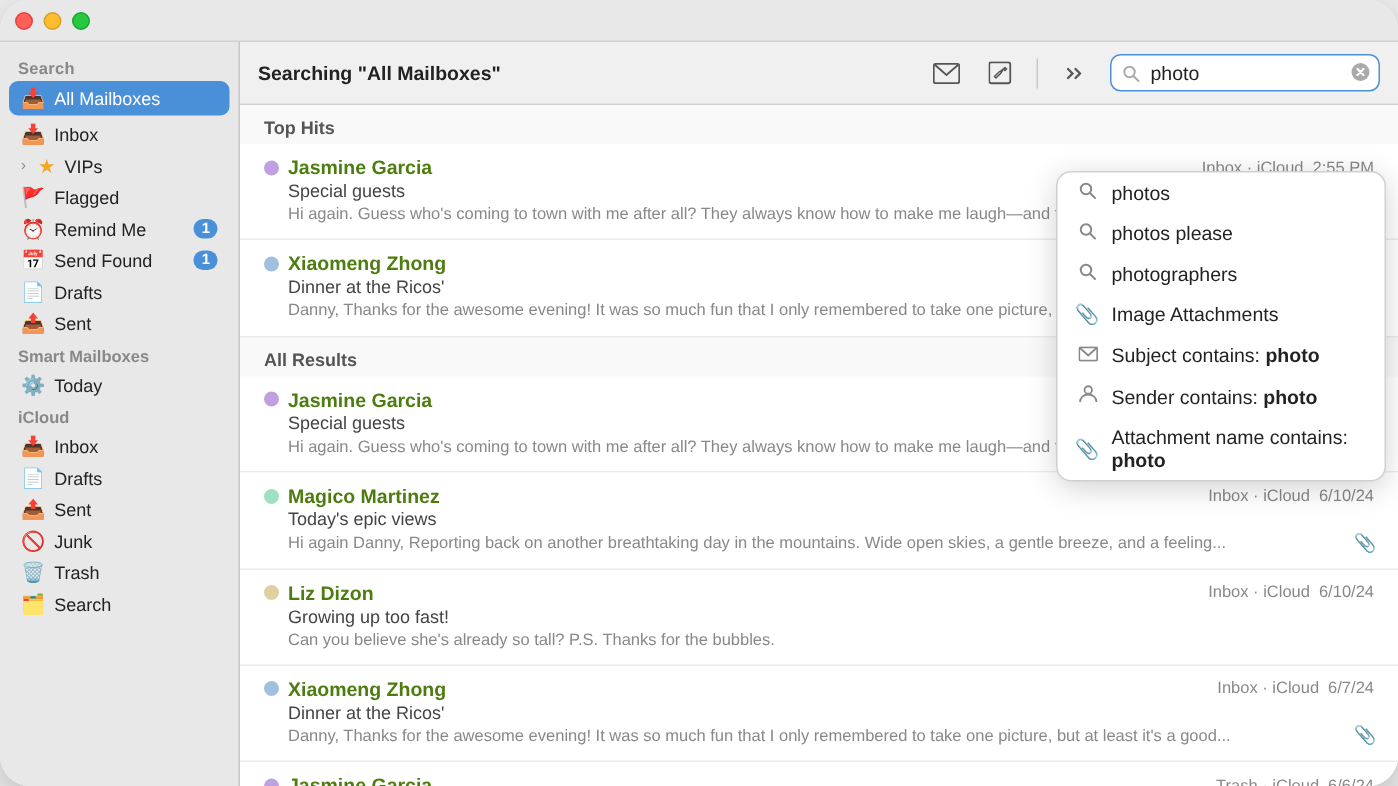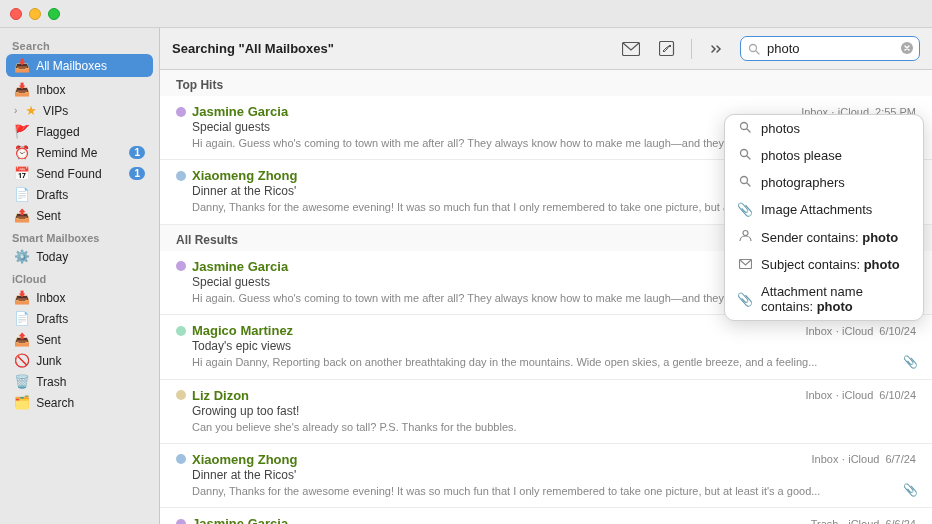--- a/index.html
+++ b/index.html
@@ -174,21 +174,21 @@
 
     
     .search-dropdown {
       position: absolute;
       top: 44px;
       right: 8px;
       background: #fff;
       border: 1px solid #d0d0d0;
       border-radius: 10px;
       box-shadow: 0 4px 20px rgba(0,0,0,0.18);
-      width: 200px;
+      width: 220px;
       z-index: 100;
       overflow: hidden;
     }
     .dropdown-item {
       display: flex;
       align-items: center;
       gap: 8px;
       padding: 6px 12px;
       cursor: pointer;
       font-size: 13px;
@@ -276,21 +276,21 @@
       right: 14px;
       bottom: 10px;
       font-size: 12px;
       color: #aaa;
     }
 
     
     .window {
       width: 932px;
       height: 524px;
-      border-radius: 0;
+      border-radius: 20px;
       overflow: hidden;
       box-shadow: 0 8px 30px rgba(0,0,0,0.25);
       display: flex;
       flex-direction: column;
       position: relative;
     }
     .title-bar {
       background: #e8e8e8;
       height: 28px;
       display: flex;
@@ -557,37 +557,37 @@
               </svg>
             </span>
             <span class="di-text">photographers</span>
           </div>
           <div class="dropdown-item">
             <span class="di-icon">📎</span>
             <span class="di-text">Image Attachments</span>
           </div>
           <div class="dropdown-item">
             <span class="di-icon">
+              <svg width="13" height="10" viewBox="0 0 13 10" fill="none">
+                <rect x="0.5" y="0.5" width="12" height="9" rx="1" stroke="#888" stroke-width="1.2" fill="none"></rect>
+                <path d="M1 1L6.5 6L12 1" stroke="#888" stroke-width="1.2" fill="none"></path>
+              </svg>
+            </span>
+            <span class="di-text">Subject contains: <strong>photo</strong></span>
+          </div>
+          <div class="dropdown-item">
+            <span class="di-icon">
               <svg width="13" height="13" viewBox="0 0 13 13" fill="none">
                 <circle cx="6.5" cy="4" r="2.5" stroke="#888" stroke-width="1.2"></circle>
                 <path d="M1 12c0-3 2.5-5 5.5-5s5.5 2 5.5 5" stroke="#888" stroke-width="1.2" fill="none"></path>
               </svg>
             </span>
             <span class="di-text">Sender contains: <strong>photo</strong></span>
           </div>
           <div class="dropdown-item">
-            <span class="di-icon">
-              <svg width="13" height="10" viewBox="0 0 13 10" fill="none">
-                <rect x="0.5" y="0.5" width="12" height="9" rx="1" stroke="#888" stroke-width="1.2" fill="none"></rect>
-                <path d="M1 1L6.5 6L12 1" stroke="#888" stroke-width="1.2" fill="none"></path>
-              </svg>
-            </span>
-            <span class="di-text">Subject contains: <strong>photo</strong></span>
-          </div>
-          <div class="dropdown-item">
             <span class="di-icon">📎</span>
             <span class="di-text">Attachment name contains: <strong>photo</strong></span>
           </div>
         </div>
 
       </div>
     </div>
   </div>
 </div>
 

